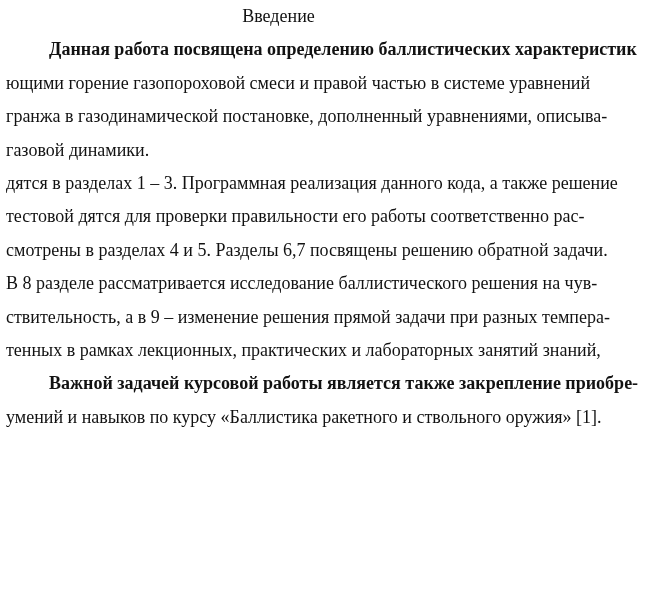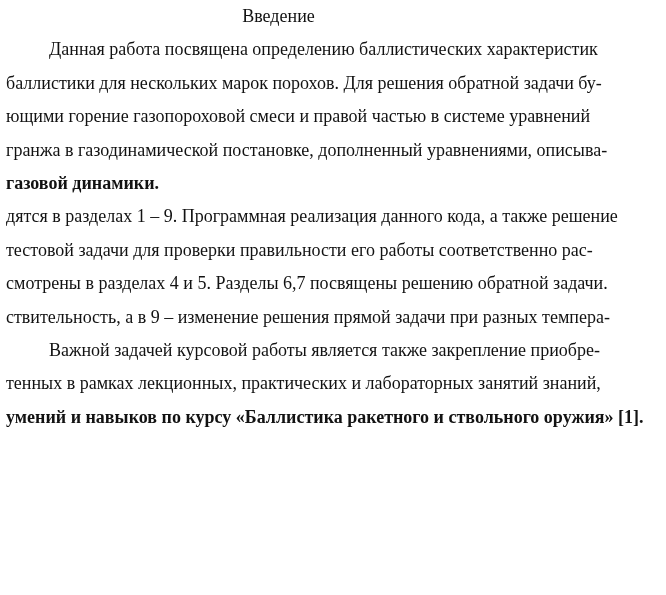--- a/index.html
+++ b/index.html
@@ -23,47 +23,47 @@
   .doc-title {
     text-align: center;
   }
   .line {
     text-align: justify;
     text-align-last: justify;
     white-space: nowrap;
   }
   .line.first {
     text-indent: 43px;
+    font-weight: bold;
   }
   .line.last {
     text-align-last: left;
-    font-weight: bold;
   }
 </style>
 </head>
 <body>
 
 <div class="page">
 
   <div class="doc-title">Введение</div>
 
   <div>
     <div class="line first">Данная работа посвящена определению баллистических характеристик</div>
-    <div class="line">баллистики для нескольких марок порохов. Для решения обратной задачи бу-</div>
     <div class="line">ющими горение газопороховой смеси и правой частью в системе уравнений</div>
     <div class="line">гранжа в газодинамической постановке, дополненный уравнениями, описыва-</div>
     <div class="line last">газовой динамики.</div>
   </div>
 
   <div>
-    <div class="line">дятся в разделах 1 – 9. Программная реализация данного кода, а также решение</div>
-    <div class="line">тестовой задачи для проверки правильности его работы соответственно рас-</div>
+    <div class="line">дятся в разделах 1 – 3. Программная реализация данного кода, а также решение</div>
+    <div class="line">тестовой дятся для проверки правильности его работы соответственно рас-</div>
     <div class="line">смотрены в разделах 4 и 5. Разделы 6,7 посвящены решению обратной задачи.</div>
+    <div class="line">В 8 разделе рассматривается исследование баллистического решения на чув-</div>
     <div class="line">ствительность, а в 9 – изменение решения прямой задачи при разных темпера-</div>
   </div>
 
   <div>
+    <div class="line">тенных в рамках лекционных, практических и лабораторных занятий знаний,</div>
     <div class="line first">Важной задачей курсовой работы является также закрепление приобре-</div>
-    <div class="line">тенных в рамках лекционных, практических и лабораторных занятий знаний,</div>
     <div class="line last">умений и навыков по курсу «Баллистика ракетного и ствольного оружия» [1].</div>
   </div>
 
 </div>
 
 </body></html>

